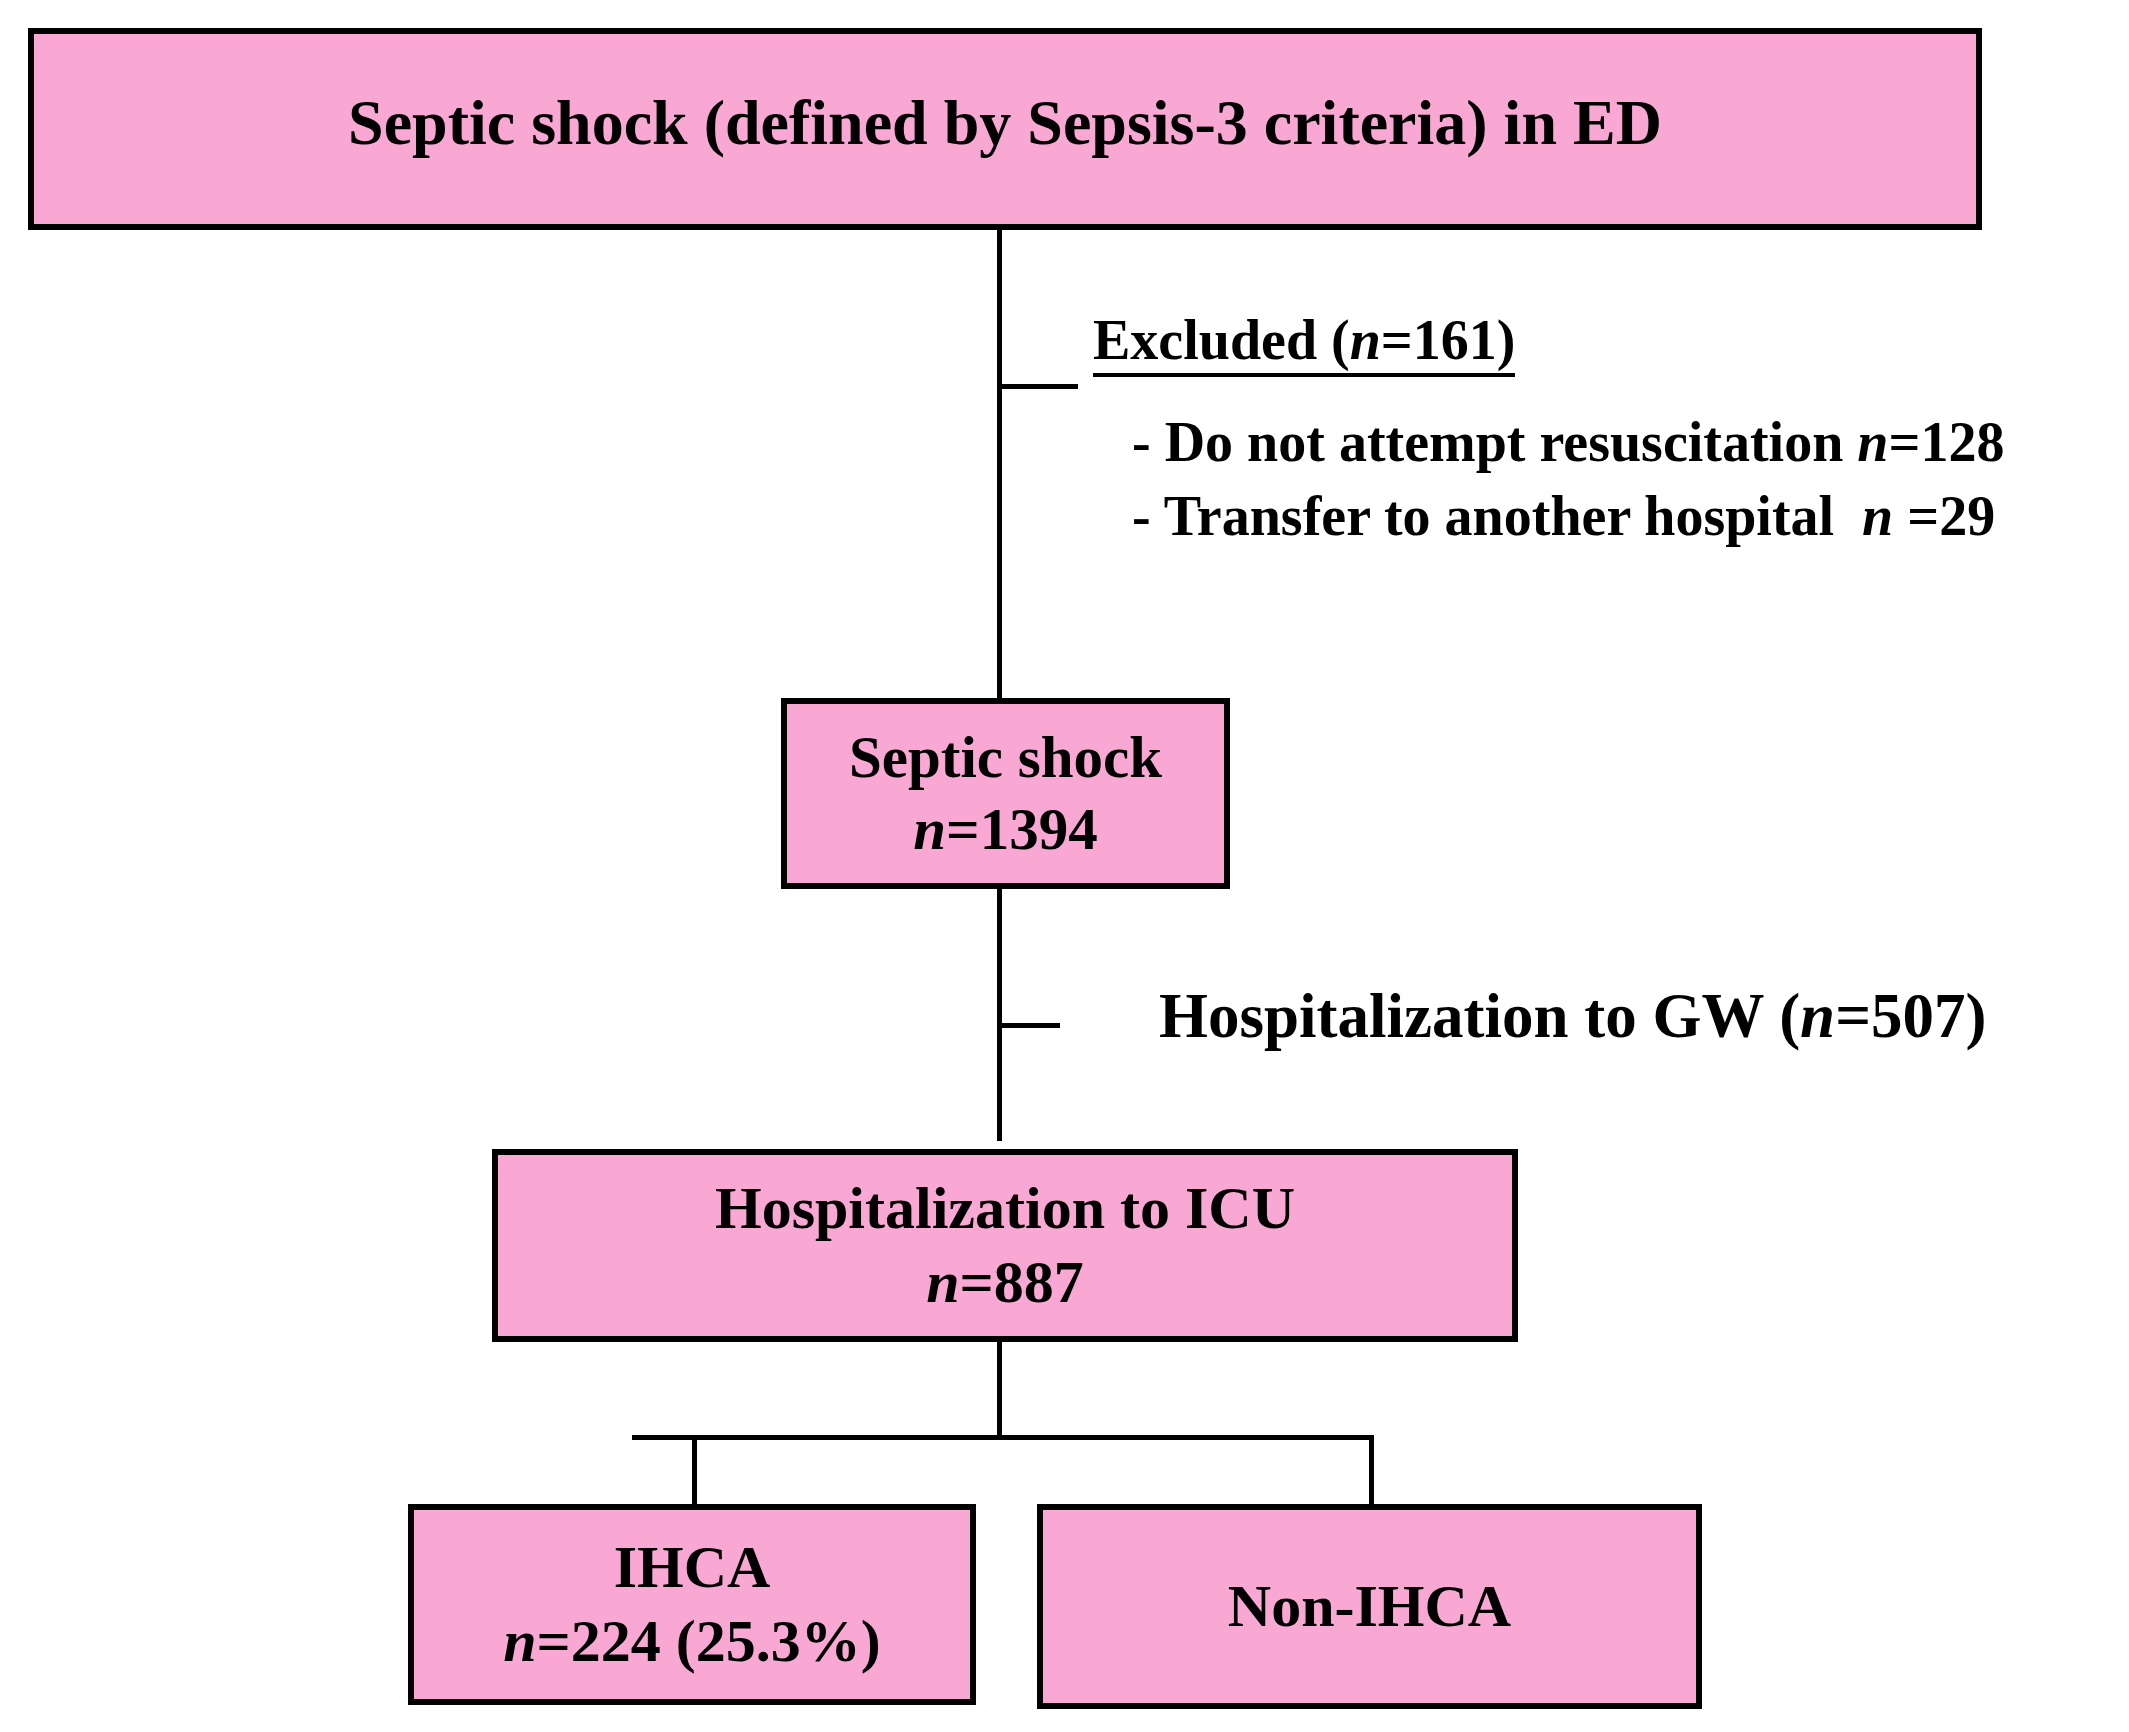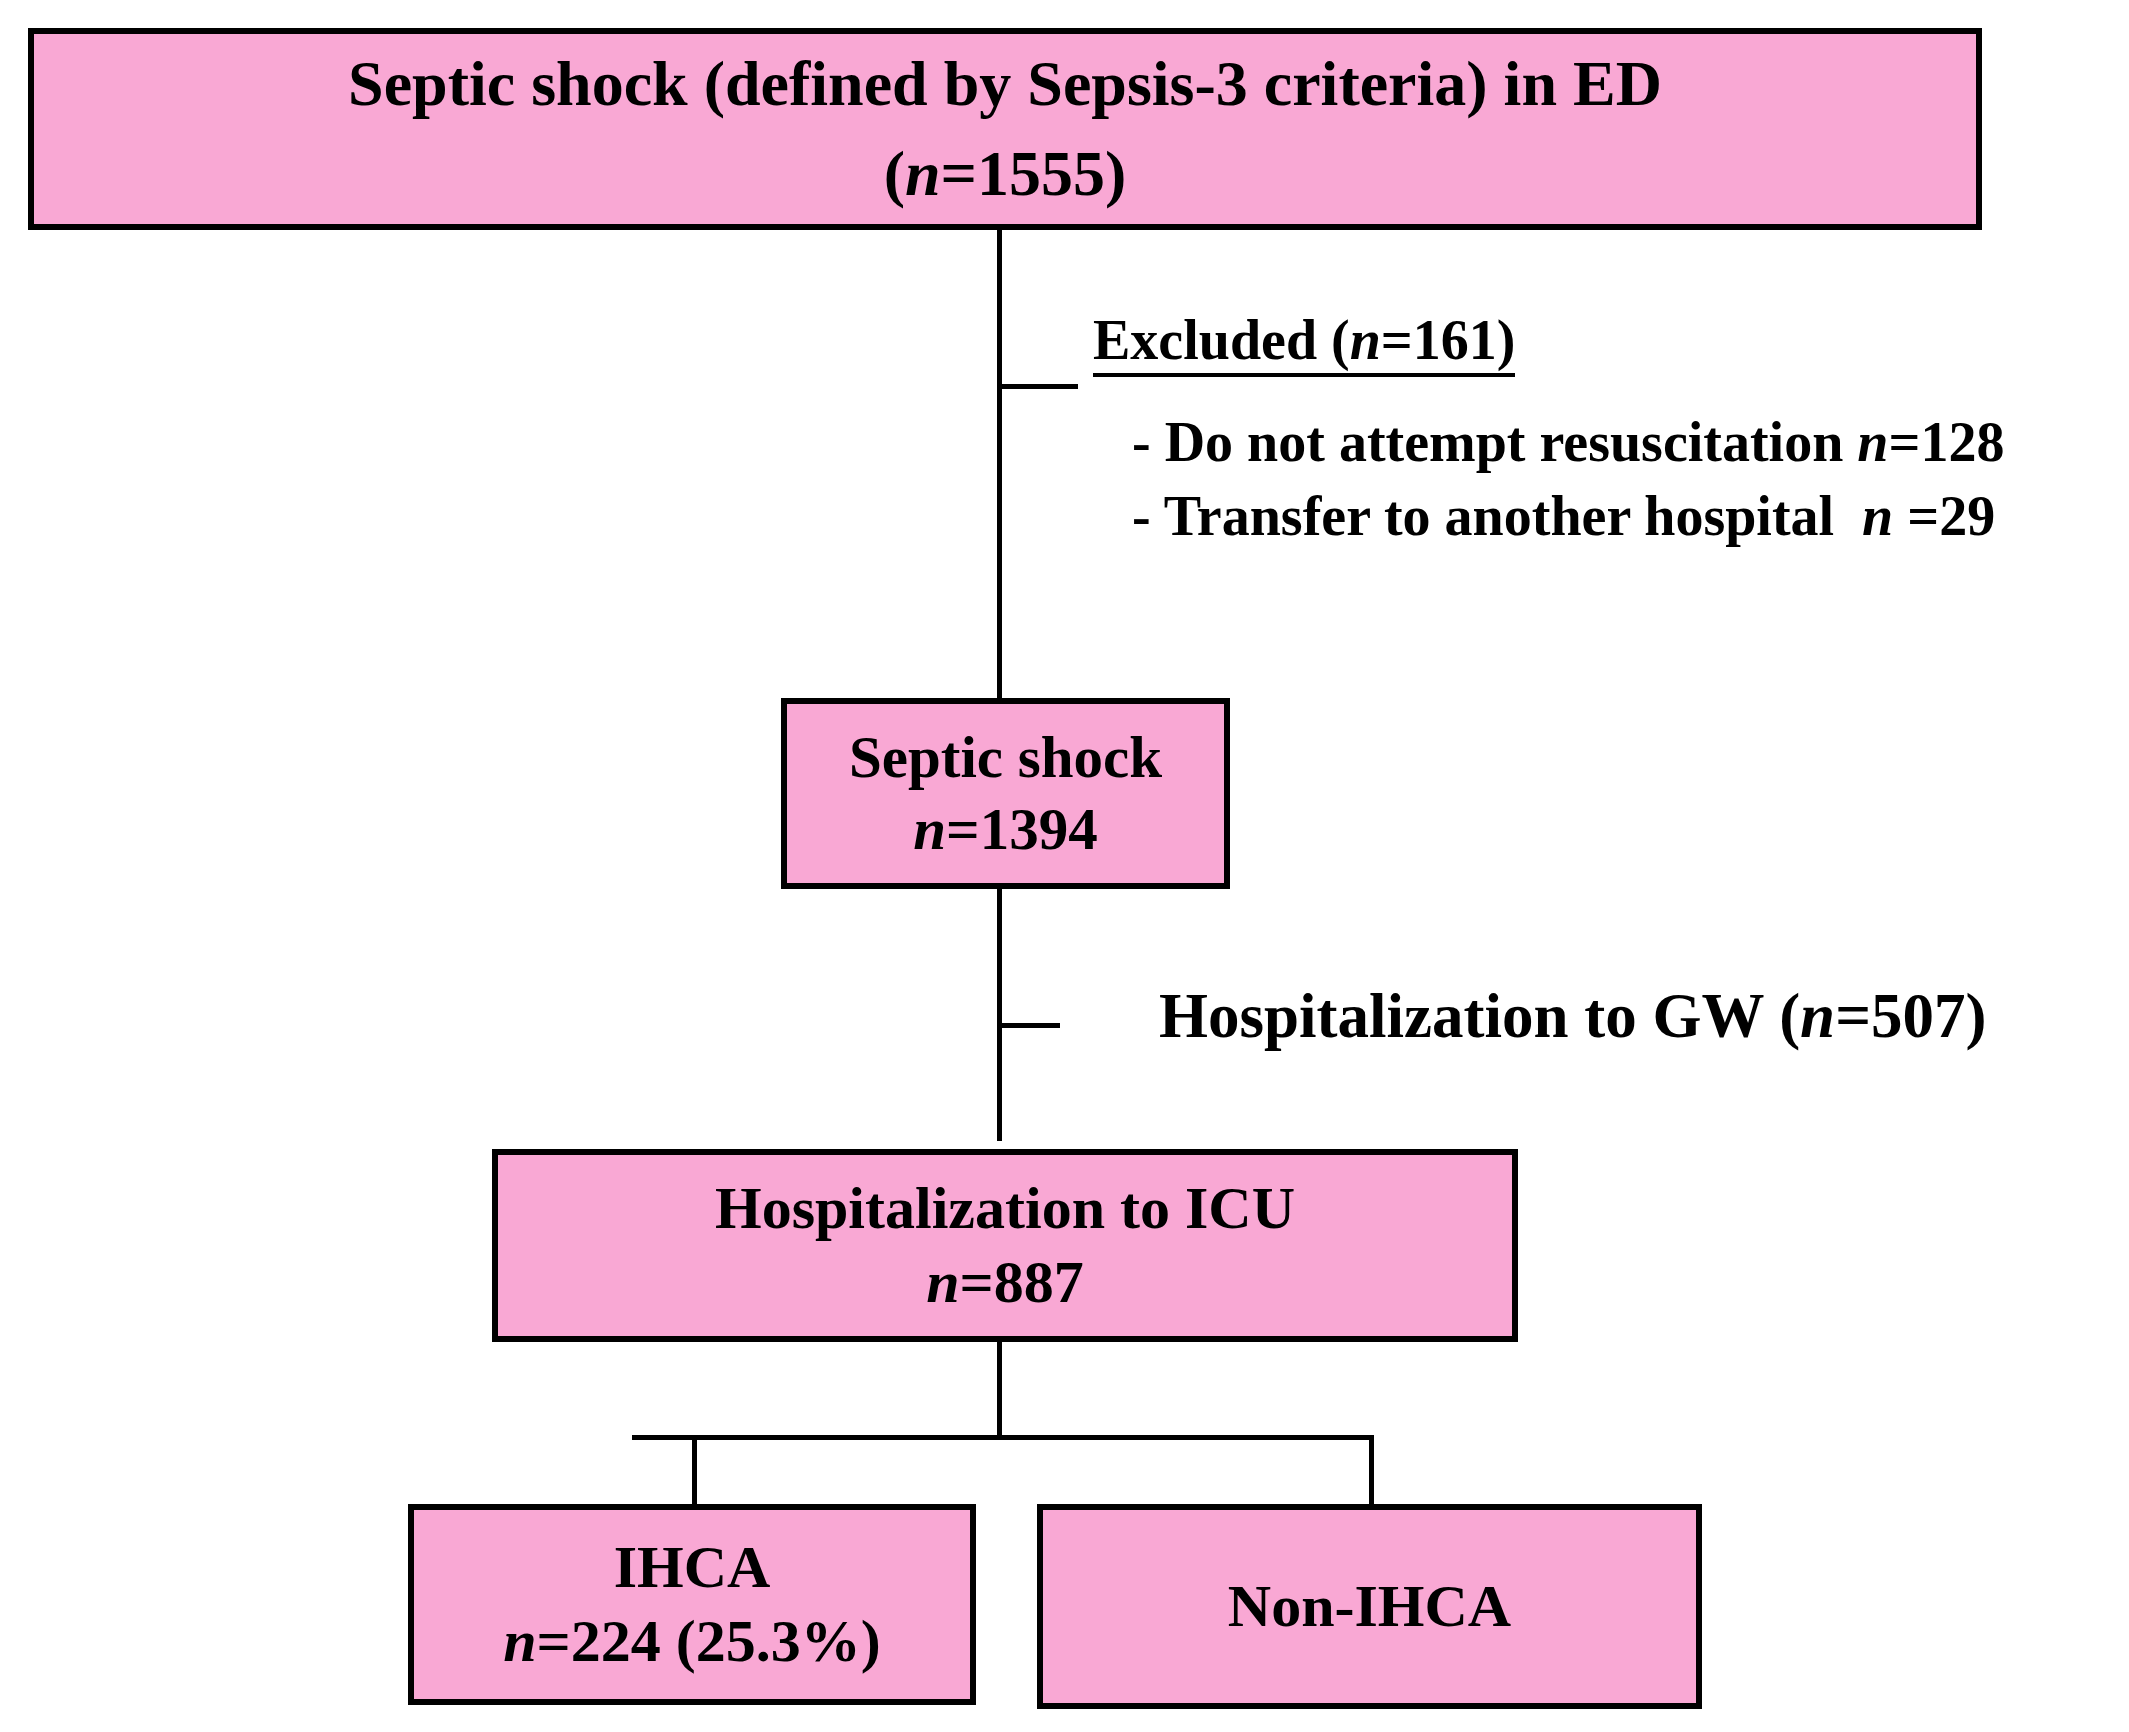--- a/index.html
+++ b/index.html
@@ -120,21 +120,20 @@
   <div class="tick" id="tick-excluded"></div>
   <div class="vline" id="vline-septic-icu"></div>
   <div class="tick" id="tick-gw"></div>
   <div class="vline" id="vline-icu-split"></div>
   <div class="hline" id="hline-split"></div>
   <div class="vline" id="vline-split-ihca"></div>
   <div class="vline" id="vline-split-nonihca"></div>
 
   <div class="node" id="node-root">
     <span class="line">Septic shock (defined by Sepsis-3 criteria) in ED</span>
-    <span class="line"><span>(</span><em class="n">n</em><span>=1555)</span></span>
   </div>
 
   <div id="excluded-block">
     <span id="excluded-heading"><span>Excluded (</span><em class="n">n</em><span>=161)</span></span>
 
     <span class="excl-item"><span>- Do not attempt resuscitation </span><em class="n">n</em><span>=128</span></span>
 
     <span class="excl-item"><span>- Transfer to another hospital  </span><em class="n">n</em><span> =29</span></span>
 
   </div>

